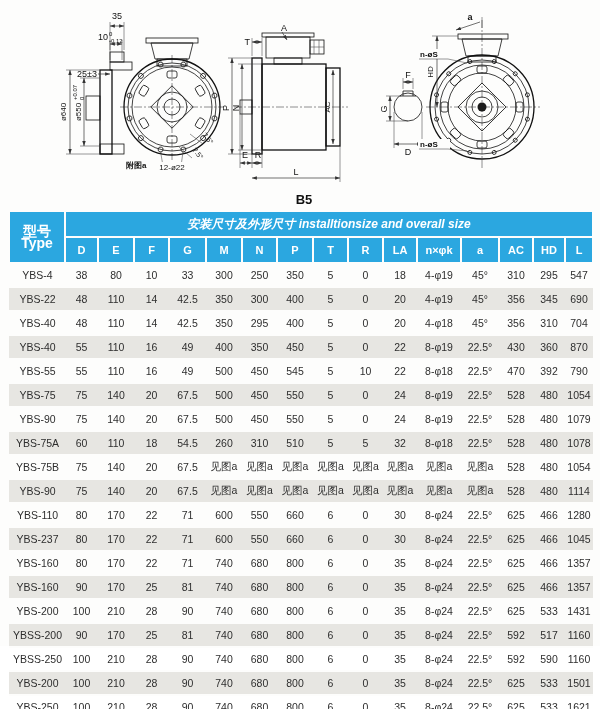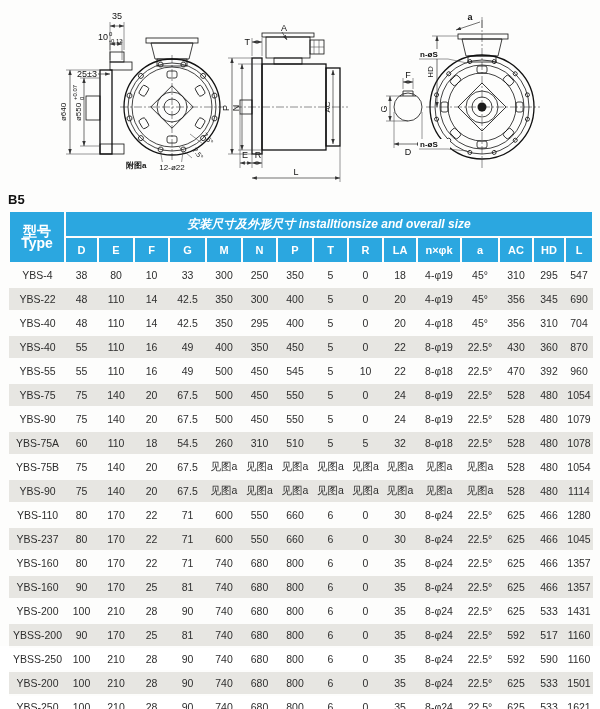--- a/index.html
+++ b/index.html
@@ -10,21 +10,21 @@
   .thick{stroke:#111;stroke-width:1.3;fill:none}
   .thin{stroke:#111;stroke-width:0.8;fill:none}
   .ext{stroke:#444;stroke-width:0.55;fill:none}
   .dim{stroke:#333;stroke-width:0.7;fill:none}
   .cl{stroke:#333;stroke-width:0.55;fill:none;stroke-dasharray:8 2 2 2}
   .lbl{font-size:9px}
   .lbl8{font-size:8px}
   .lbl7{font-size:7px}
   .lbl6{font-size:6px}
   .wbg{fill:#fdfdfc}
-  .section-label{font-weight:bold;font-size:13px;color:#111;margin:2px 0 3px 8px;}
+  .section-label{font-weight:bold;font-size:13px;color:#111;margin:2px 0 3px 8px;text-align:center;}
   table.dims{border-collapse:collapse;table-layout:fixed;width:584px;margin:0 8px;}
   table.dims th{background:#2ba7e0;color:#fff;border:2px solid #fdfdfc;font-weight:bold;}
   th.span-h{font-size:12px;height:22px;font-style:italic;}
   th.type-h{width:56px;font-size:14px;line-height:12px;}
   #col-headers th{font-size:11px;height:22px;}
   table.dims td{text-align:center;font-size:10.5px;color:#2e2e2e;height:20px;
     border-bottom:2px solid #fdfdfc;white-space:nowrap;overflow:hidden;}
   table.dims tr.shaded td{background:#e7e6e2;}
   td.type-cell{text-align:left;padding-left:2px;font-size:10.5px;margin-top:23px;}
   col.c-type{width:56px}col.c-d{width:33px}col.c-e{width:36px}col.c-f{width:35px}
@@ -397,21 +397,21 @@
           <td>500</td>
           <td>450</td>
           <td>545</td>
           <td>5</td>
           <td>10</td>
           <td>22</td>
           <td>8-φ18</td>
           <td>22.5°</td>
           <td>470</td>
           <td>392</td>
-          <td>960</td>
+          <td>790</td>
         </tr>
         <tr class="shaded">
           <td class="type-cell">YBS-75</td>
           <td>75</td>
           <td>140</td>
           <td>20</td>
           <td>67.5</td>
           <td>500</td>
           <td>450</td>
           <td>550</td>

